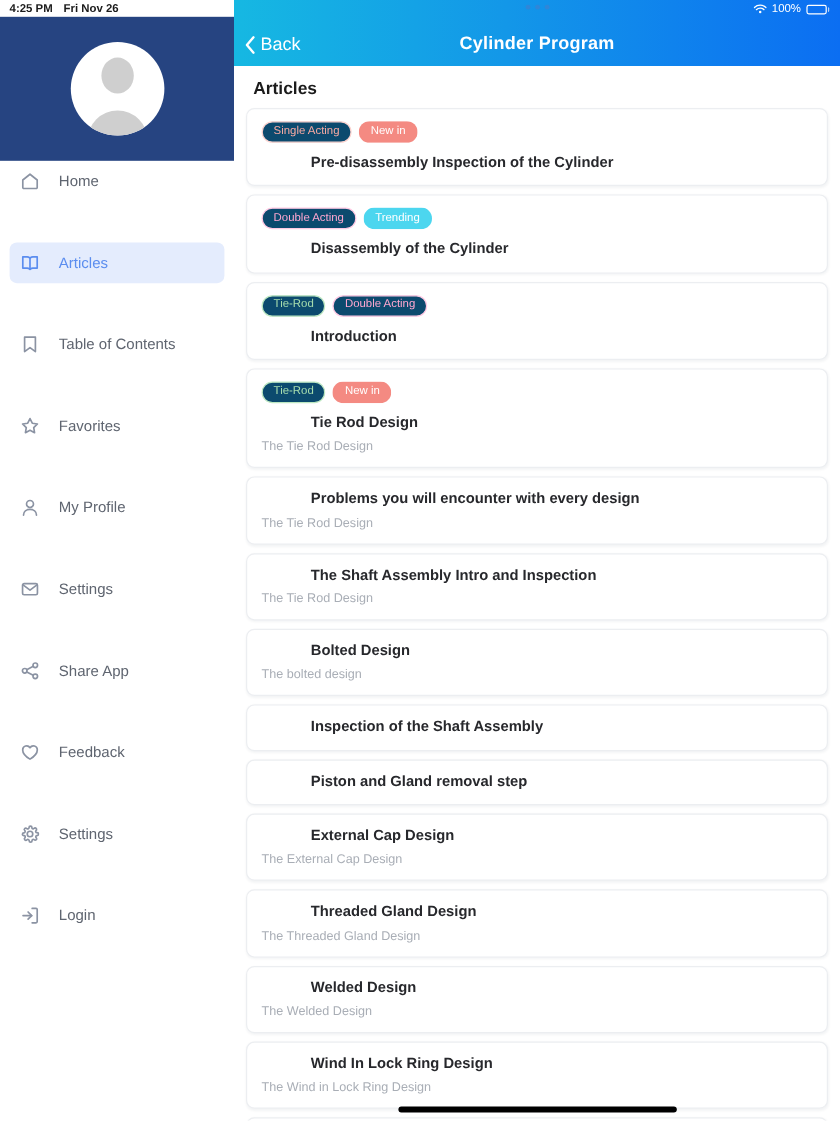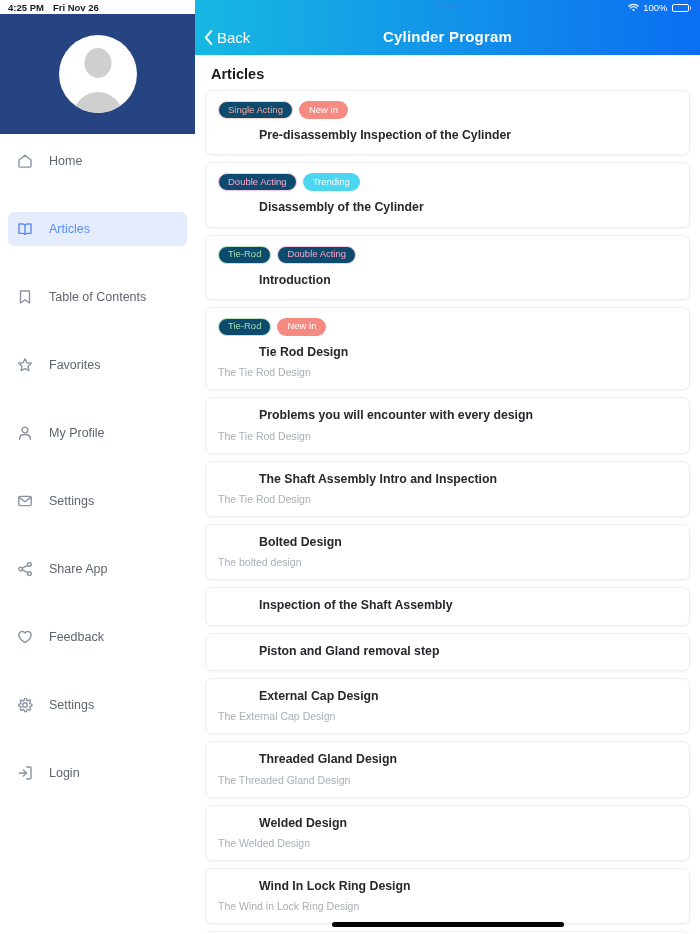--- a/index.html
+++ b/index.html
@@ -29,21 +29,21 @@
     display: flex; align-items: flex-end; justify-content: center;
   }
   .avatar-head {
     position: absolute; top: 13px; left: 50%; transform: translateX(-50%);
     width: 27px; height: 30px; border-radius: 50%; background: #cfcfcf;
   }
   .avatar-body {
     position: absolute; bottom: -13px; left: 50%; transform: translateX(-50%);
     width: 50px; height: 34px; border-radius: 25px 25px 0 0; background: #cfcfcf;
   }
-  .nav { padding-top: 10px; }
+  .nav { }
   .nav-item {
     display: flex; align-items: center; height: 34px;
     margin: 0 8px 0 8px; padding-left: 8px;
     border-radius: 6px; gap: 16px;
     color: #5f6570; font-size: 12.5px;
   }
   .nav-spacer { height: 34px; }
   .nav-item.active { background: #e4ecfd; color: #5b8def; }
   .nav-item.active .nav-ico svg { stroke: #5b8def; }
   .nav-ico { width: 17px; height: 17px; display: flex; align-items: center; justify-content: center; flex: 0 0 17px; }

